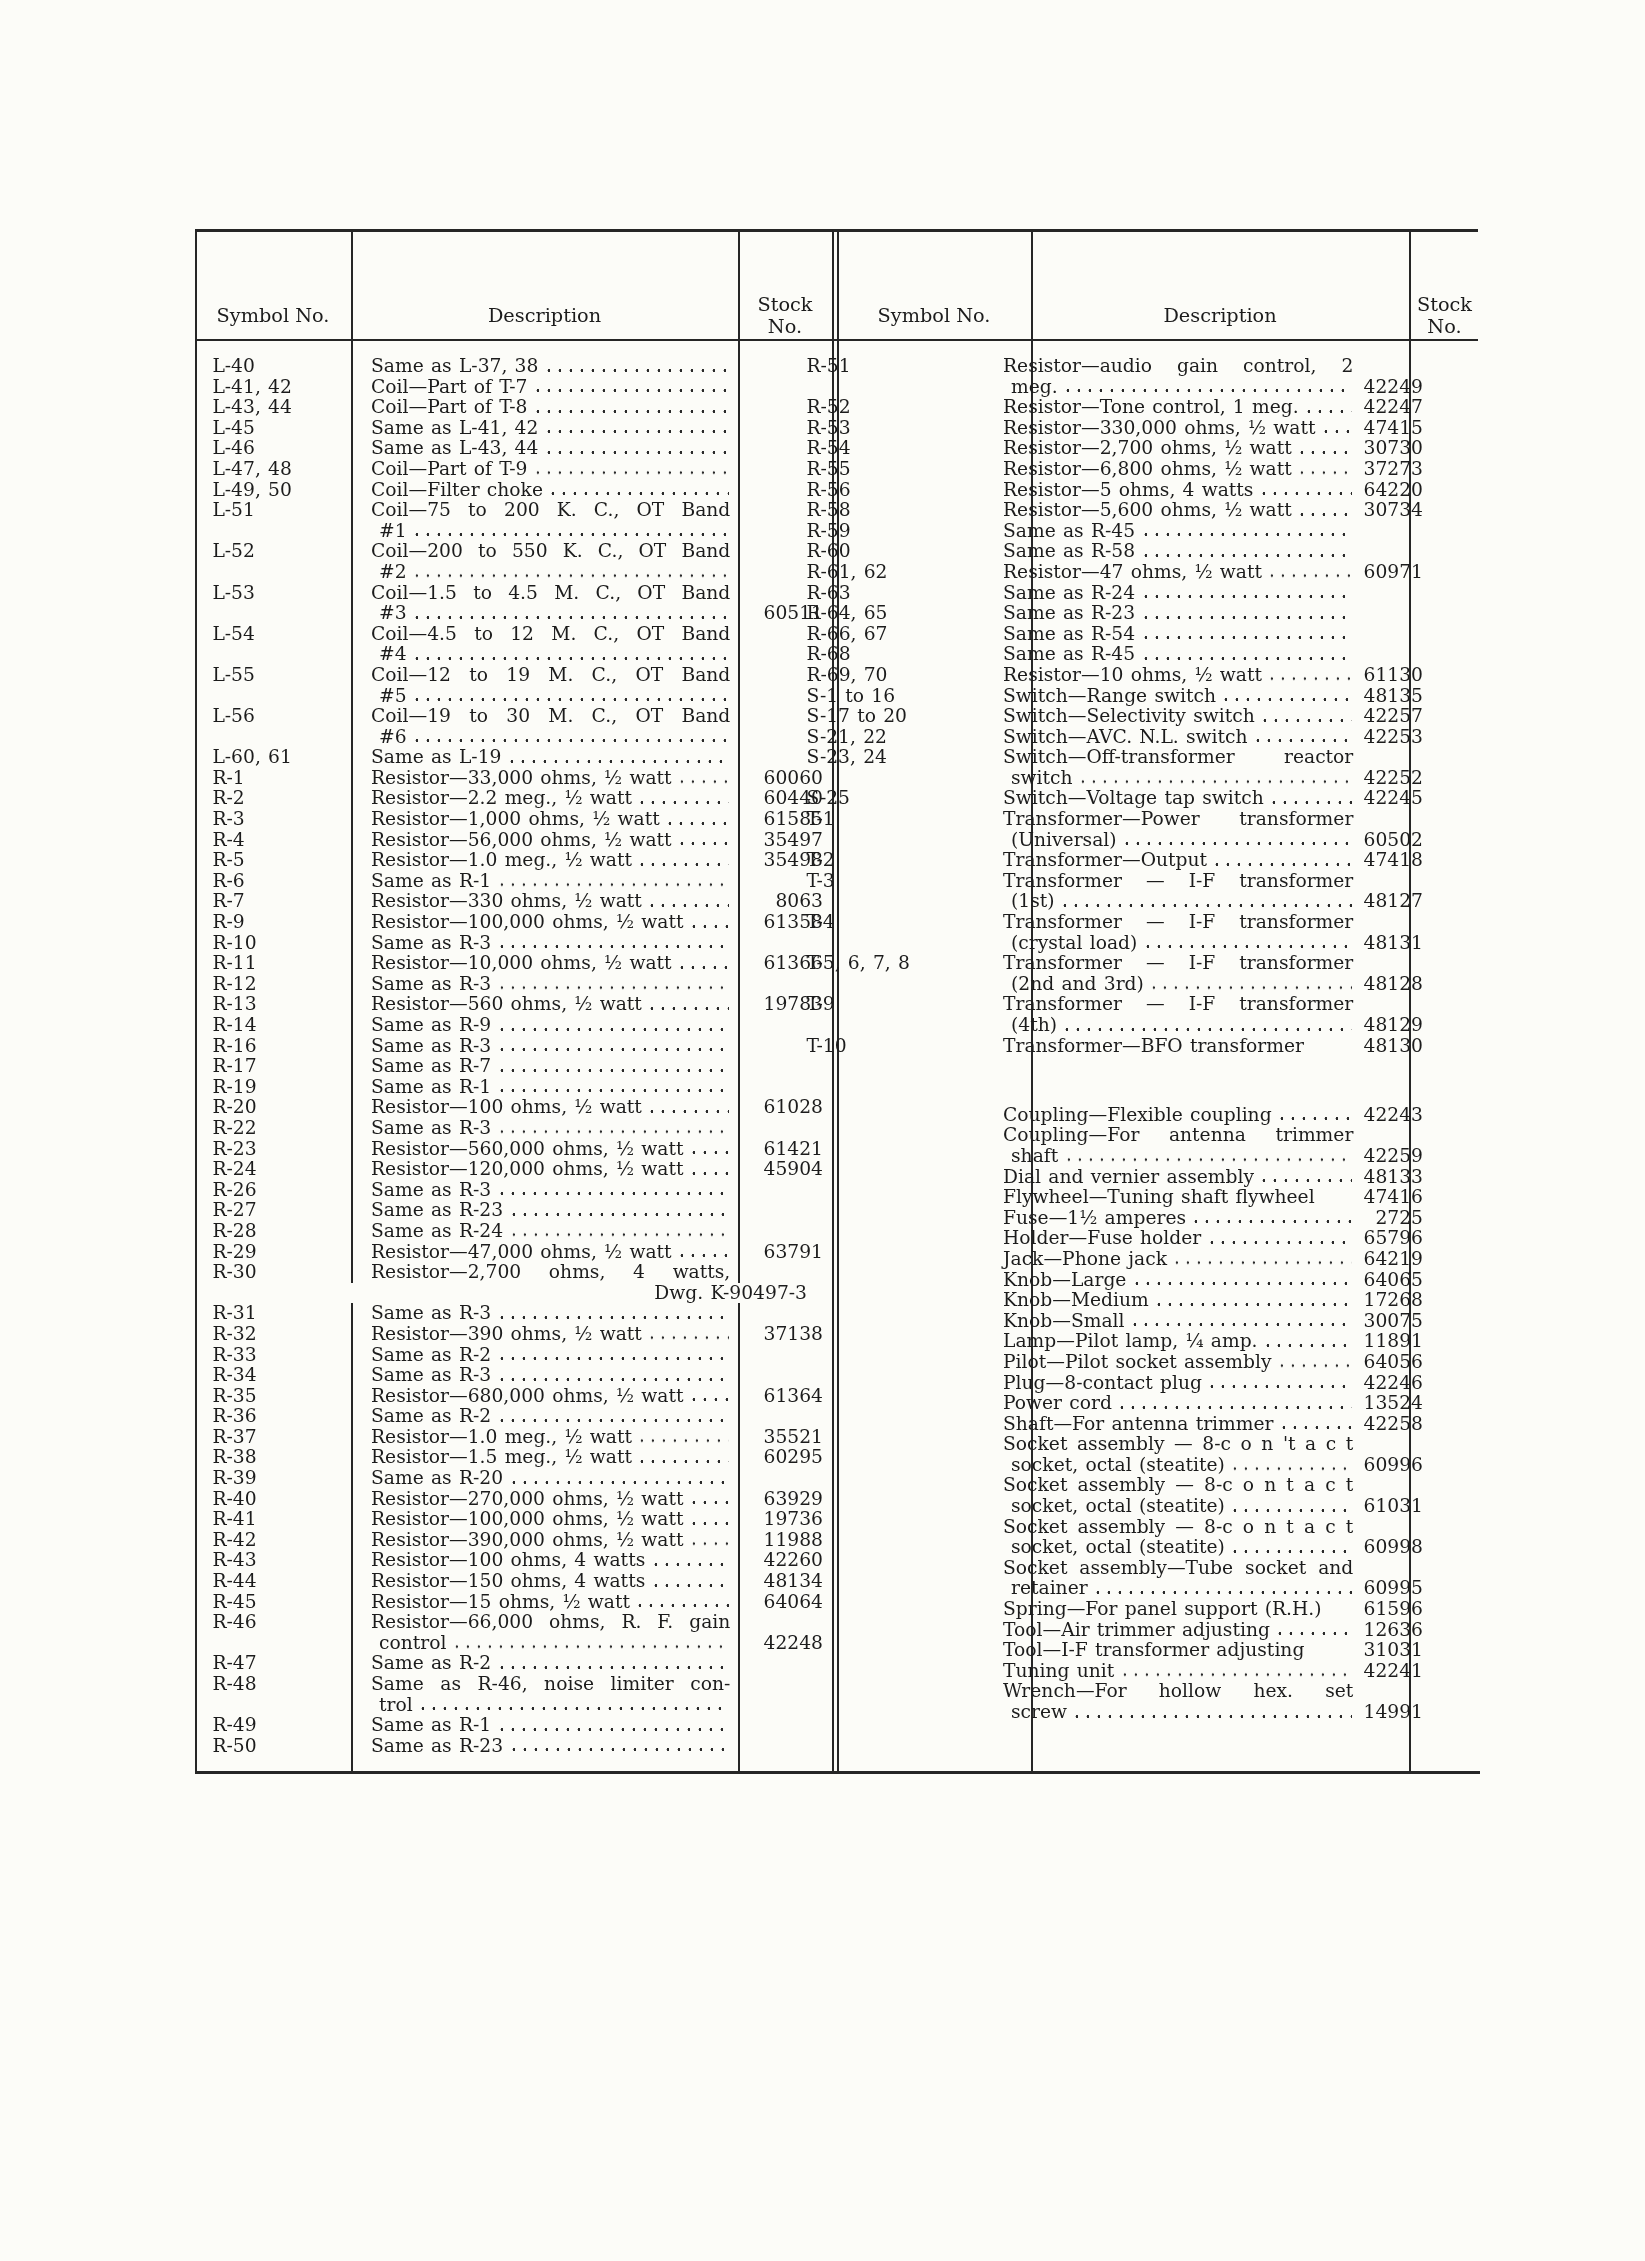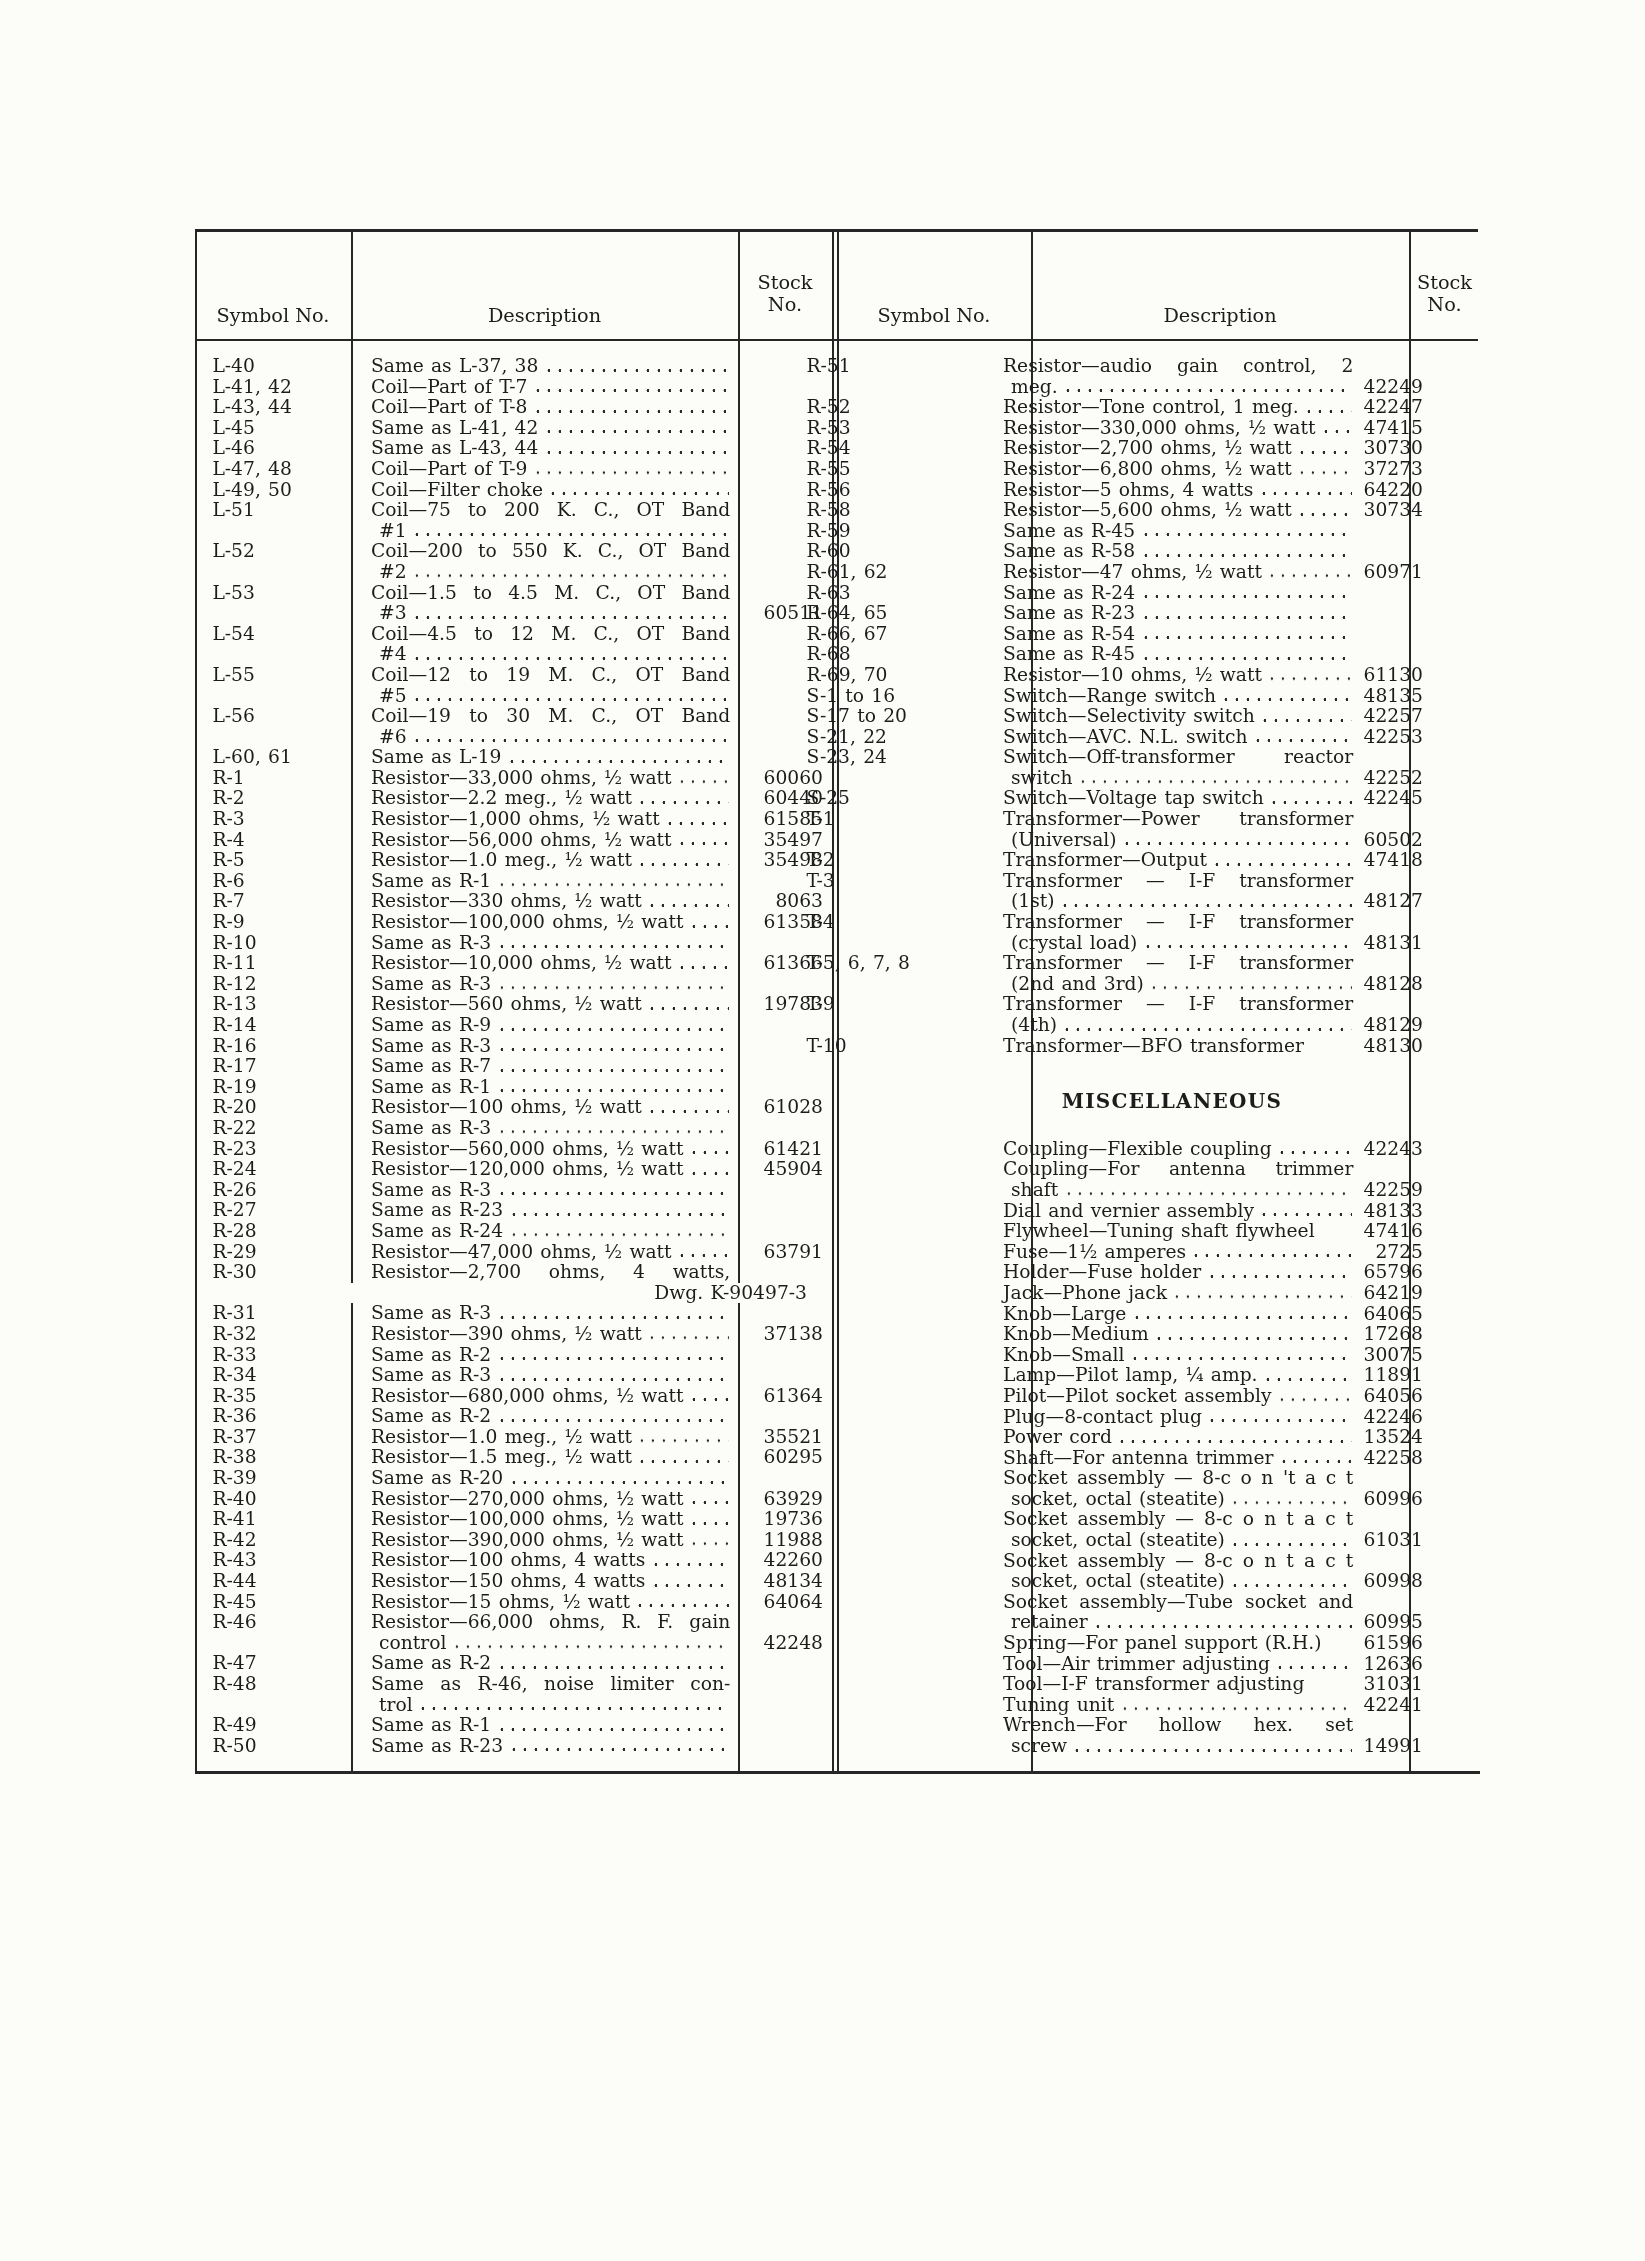--- a/index.html
+++ b/index.html
@@ -18,21 +18,21 @@
   .hrule.top{left:195px;top:229px;width:1283px;height:2.6px;}
   .hrule.sep{left:195px;top:339px;width:1283px;height:1.9px;}
   .hrule.bottom{left:195px;top:1771px;width:1285px;height:3.2px;}
   .vrule{top:229px;height:1545px;width:1.9px;}
 
   
   .thead{position:absolute;top:231px;height:108px;display:flex;align-items:flex-end;}
   #thead-left{left:195px;width:637px;}
   #thead-right{left:837px;width:643px;}
   .th{box-sizing:border-box;text-align:center;font-size:19.3px;padding-bottom:12px;line-height:22px;white-space:nowrap;}
-  .th.stock{padding-bottom:23px;}
+  .th.stock{padding-bottom:1px;}
 
   
   .tbody{position:absolute;top:356px;font-size:18.7px;word-spacing:1.3px;}
   #tbody-left{left:195px;width:637px;}
   #tbody-right{left:789px;width:643px;}
 
   .row{display:flex;height:20.6px;line-height:20.6px;}
   .row.headrow{height:34px;line-height:34px;}
   .c-sym{box-sizing:border-box;flex:0 0 var(--symw);padding-left:17.4px;white-space:nowrap;overflow:visible;}
   .c-desc{box-sizing:border-box;flex:0 0 var(--descw);padding-left:20px;padding-right:7.7px;display:flex;min-width:0;}
@@ -879,25 +879,20 @@
         <div class="c-stock">48129</div>
       </div>
       <div class="row">
         <div class="c-sym">T-10</div>
         <div class="c-desc">
           <span class="txt">Transformer—BFO transformer</span>
         </div>
         <div class="c-stock">48130</div>
       </div>
       <div class="row" style="height: 28px;"></div>
-      <div class="row headrow">
-        <div class="c-sym"></div>
-        <div class="mischead">MISCELLANEOUS</div>
-        <div class="c-stock"></div>
-      </div>
       <div class="row" style="height: 20.6px;"></div>
       <div class="row">
         <div class="c-sym"></div>
         <div class="c-desc">
           <span class="txt">Coupling—Flexible coupling</span>
           <div class="leader"></div>
         </div>
         <div class="c-stock">42243</div>
       </div>
       <div class="row">

